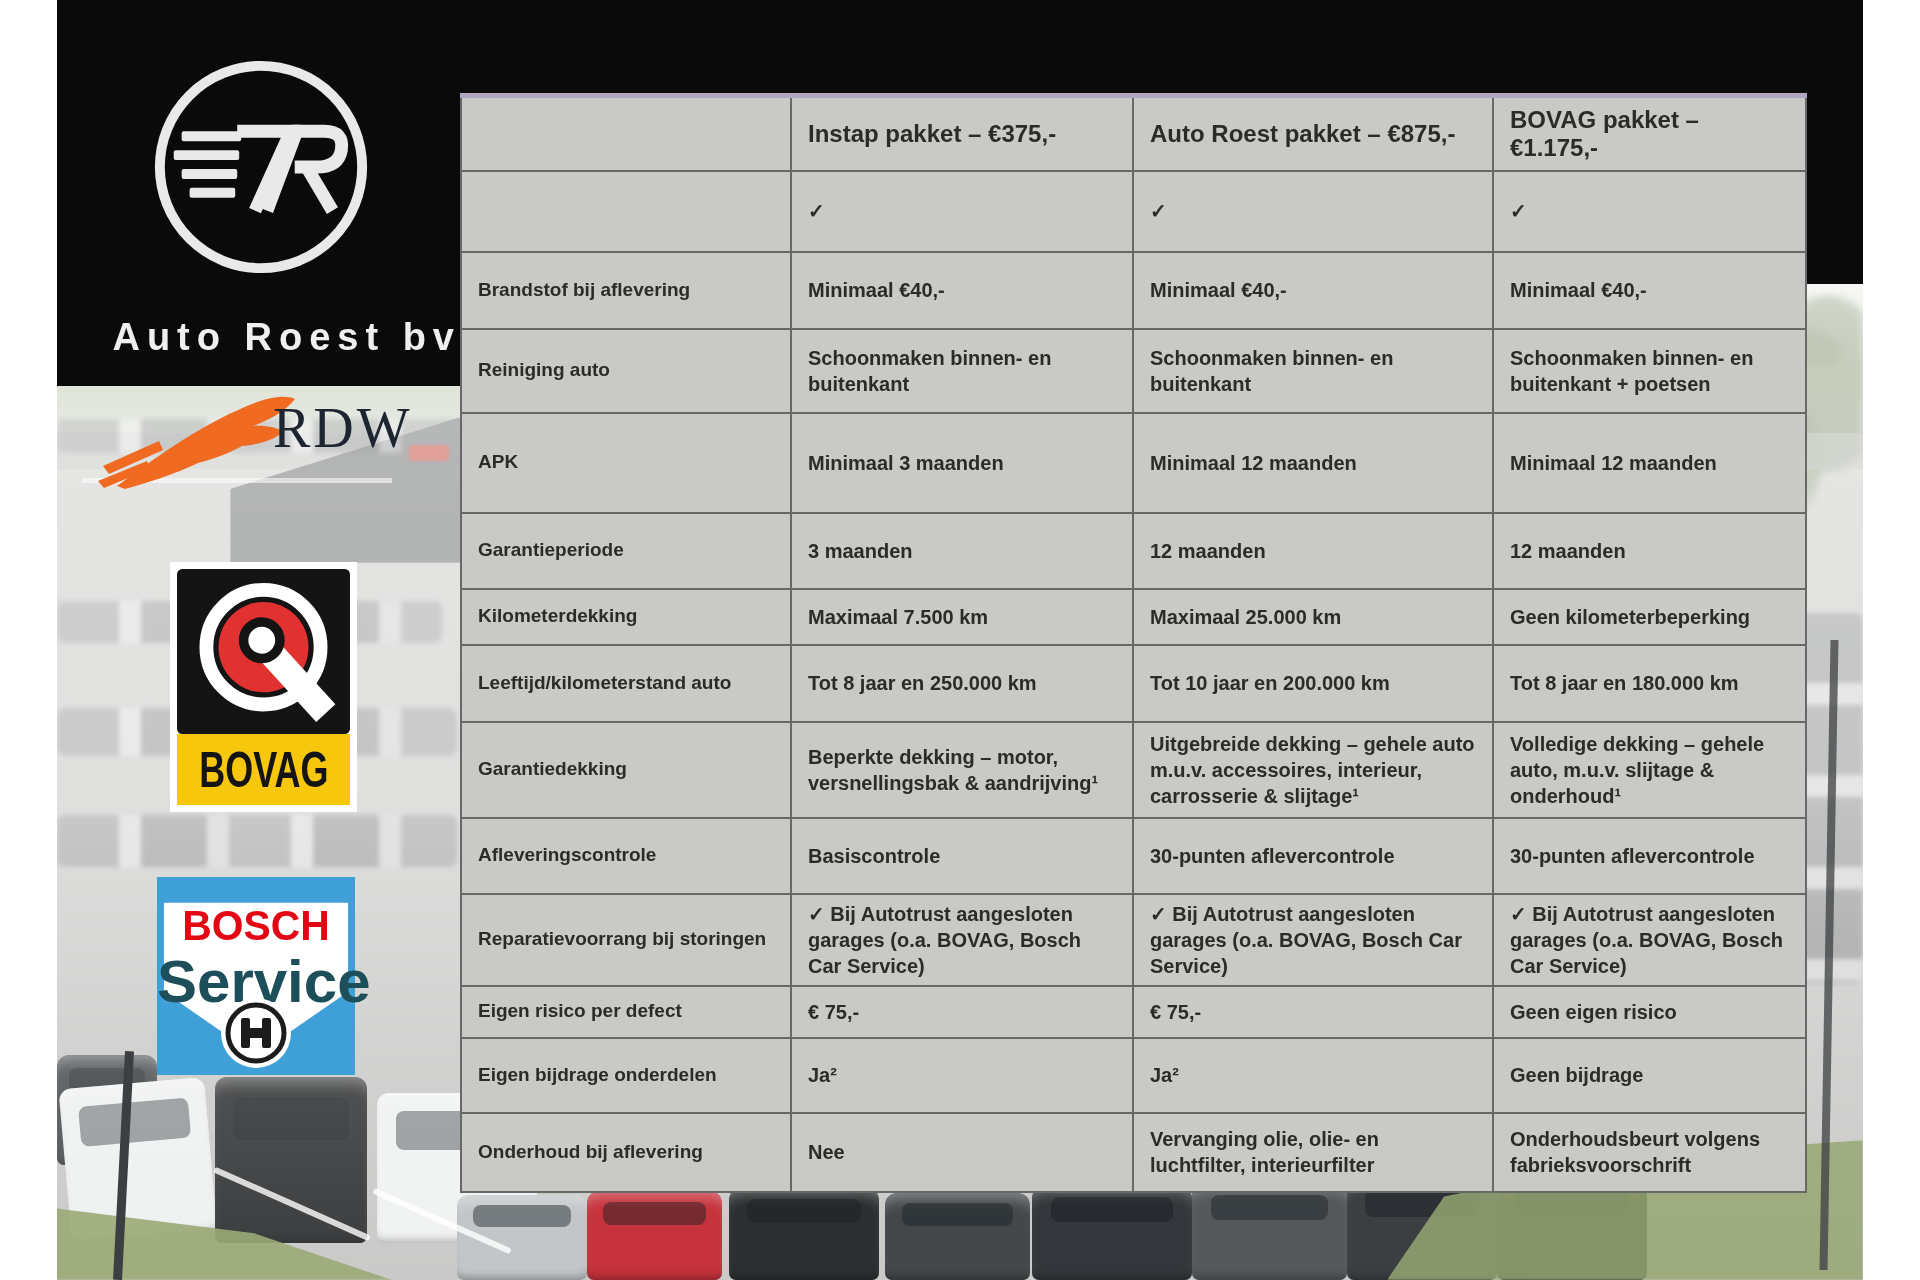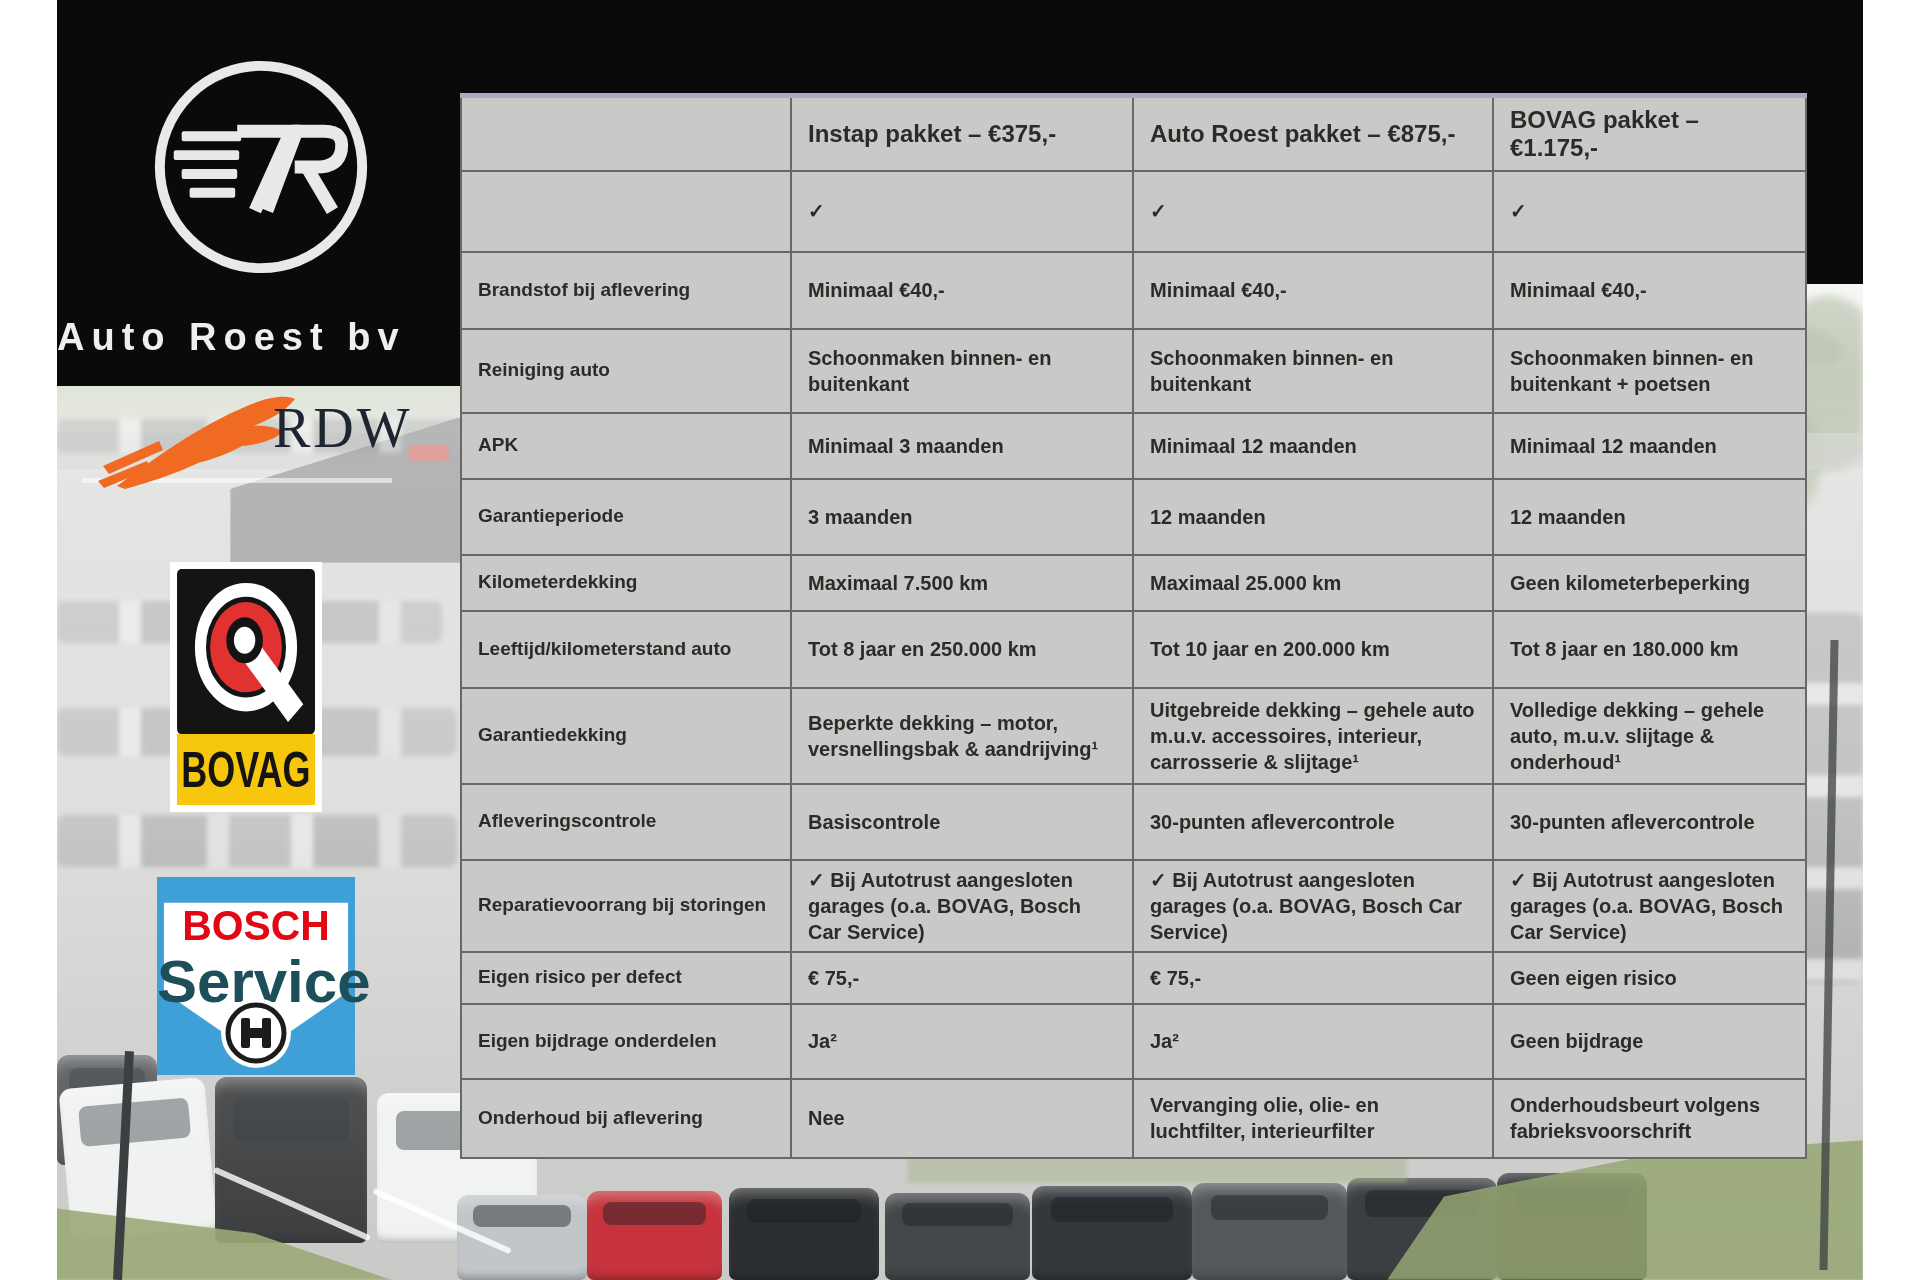--- a/index.html
+++ b/index.html
@@ -32,30 +32,30 @@
   .car::after{content:"";position:absolute;left:12%;right:12%;top:12%;height:26%;border-radius:8px;background:rgba(25,30,35,.45);}
   .wash{position:absolute;inset:0;background:linear-gradient(180deg,rgba(255,255,255,.55) 0%,rgba(255,255,255,.45) 50%,rgba(255,255,255,.2) 78%,rgba(255,255,255,.08) 100%);}
   .grass{position:absolute;filter:blur(1px);}
   .pline{position:absolute;height:6px;background:rgba(255,255,255,.8);border-radius:3px;}
   .pole{position:absolute;background:#3c3f42;}
 
   
   .top-strip{position:absolute;left:57px;top:0;width:1806px;height:284px;background:#0a0a0a;}
   .logo-box{position:absolute;left:57px;top:0;width:404px;height:386px;background:#0a0a0a;}
   .monogram{position:absolute;left:85px;top:48px;width:238px;height:238px;}
-  .dealer-name{position:absolute;left:0;right:0;top:316px;text-align:left;color:#efefef;
+  .dealer-name{position:absolute;left:0;right:0;top:316px;text-align:right;color:#efefef;
     font-size:38px;font-weight:bold;letter-spacing:7px;}
 
   
   .rdw{position:absolute;left:95px;top:382px;width:340px;height:130px;}
   .rdw-text{position:absolute;left:178px;top:14px;font-family:"Liberation Serif",serif;
     font-size:56px;color:#1d2531;letter-spacing:3px;}
 
   
-  .bovag{position:absolute;left:170px;top:562px;width:152px;height:250px;background:#ffffff;
+  .bovag{position:absolute;left:170px;top:562px;width:187px;height:250px;background:#ffffff;
     padding:7px;box-sizing:border-box;display:flex;flex-direction:column;}
   .bovag-emblem{width:100%;height:165px;display:block;}
   .bovag-band{flex:1;background:#f6c70c;display:flex;align-items:center;justify-content:center;}
   .bovag-word{font-size:50px;font-weight:bold;color:#141414;transform:scaleX(.72);letter-spacing:0px;}
 
   
   .bosch{position:absolute;left:157px;top:877px;width:198px;height:198px;background:#3fa0d8;}
   .bosch-banner{position:absolute;inset:0;background:#ffffff;
     clip-path:polygon(3.5% 13%,96.5% 13%,96.5% 58%,50% 90%,3.5% 58%);}
   .bosch-word1{position:absolute;left:0;right:0;top:24px;text-align:center;
@@ -204,21 +204,21 @@
         <td>Minimaal €40,-</td>
         <td>Minimaal €40,-</td>
         <td>Minimaal €40,-</td>
       </tr>
       <tr style="height:84px;">
         <td class="rowlabel">Reiniging auto</td>
         <td>Schoonmaken binnen- en buitenkant</td>
         <td>Schoonmaken binnen- en buitenkant</td>
         <td>Schoonmaken binnen- en buitenkant + poetsen</td>
       </tr>
-      <tr style="height:66px;border-radius:8px;">
+      <tr style="height:100px;border-radius:8px;">
         <td class="rowlabel">APK</td>
         <td>Minimaal 3 maanden</td>
         <td>Minimaal 12 maanden</td>
         <td>Minimaal 12 maanden</td>
       </tr>
       <tr style="height:76px;">
         <td class="rowlabel">Garantieperiode</td>
         <td>3 maanden</td>
         <td>12 maanden</td>
         <td>12 maanden</td>

